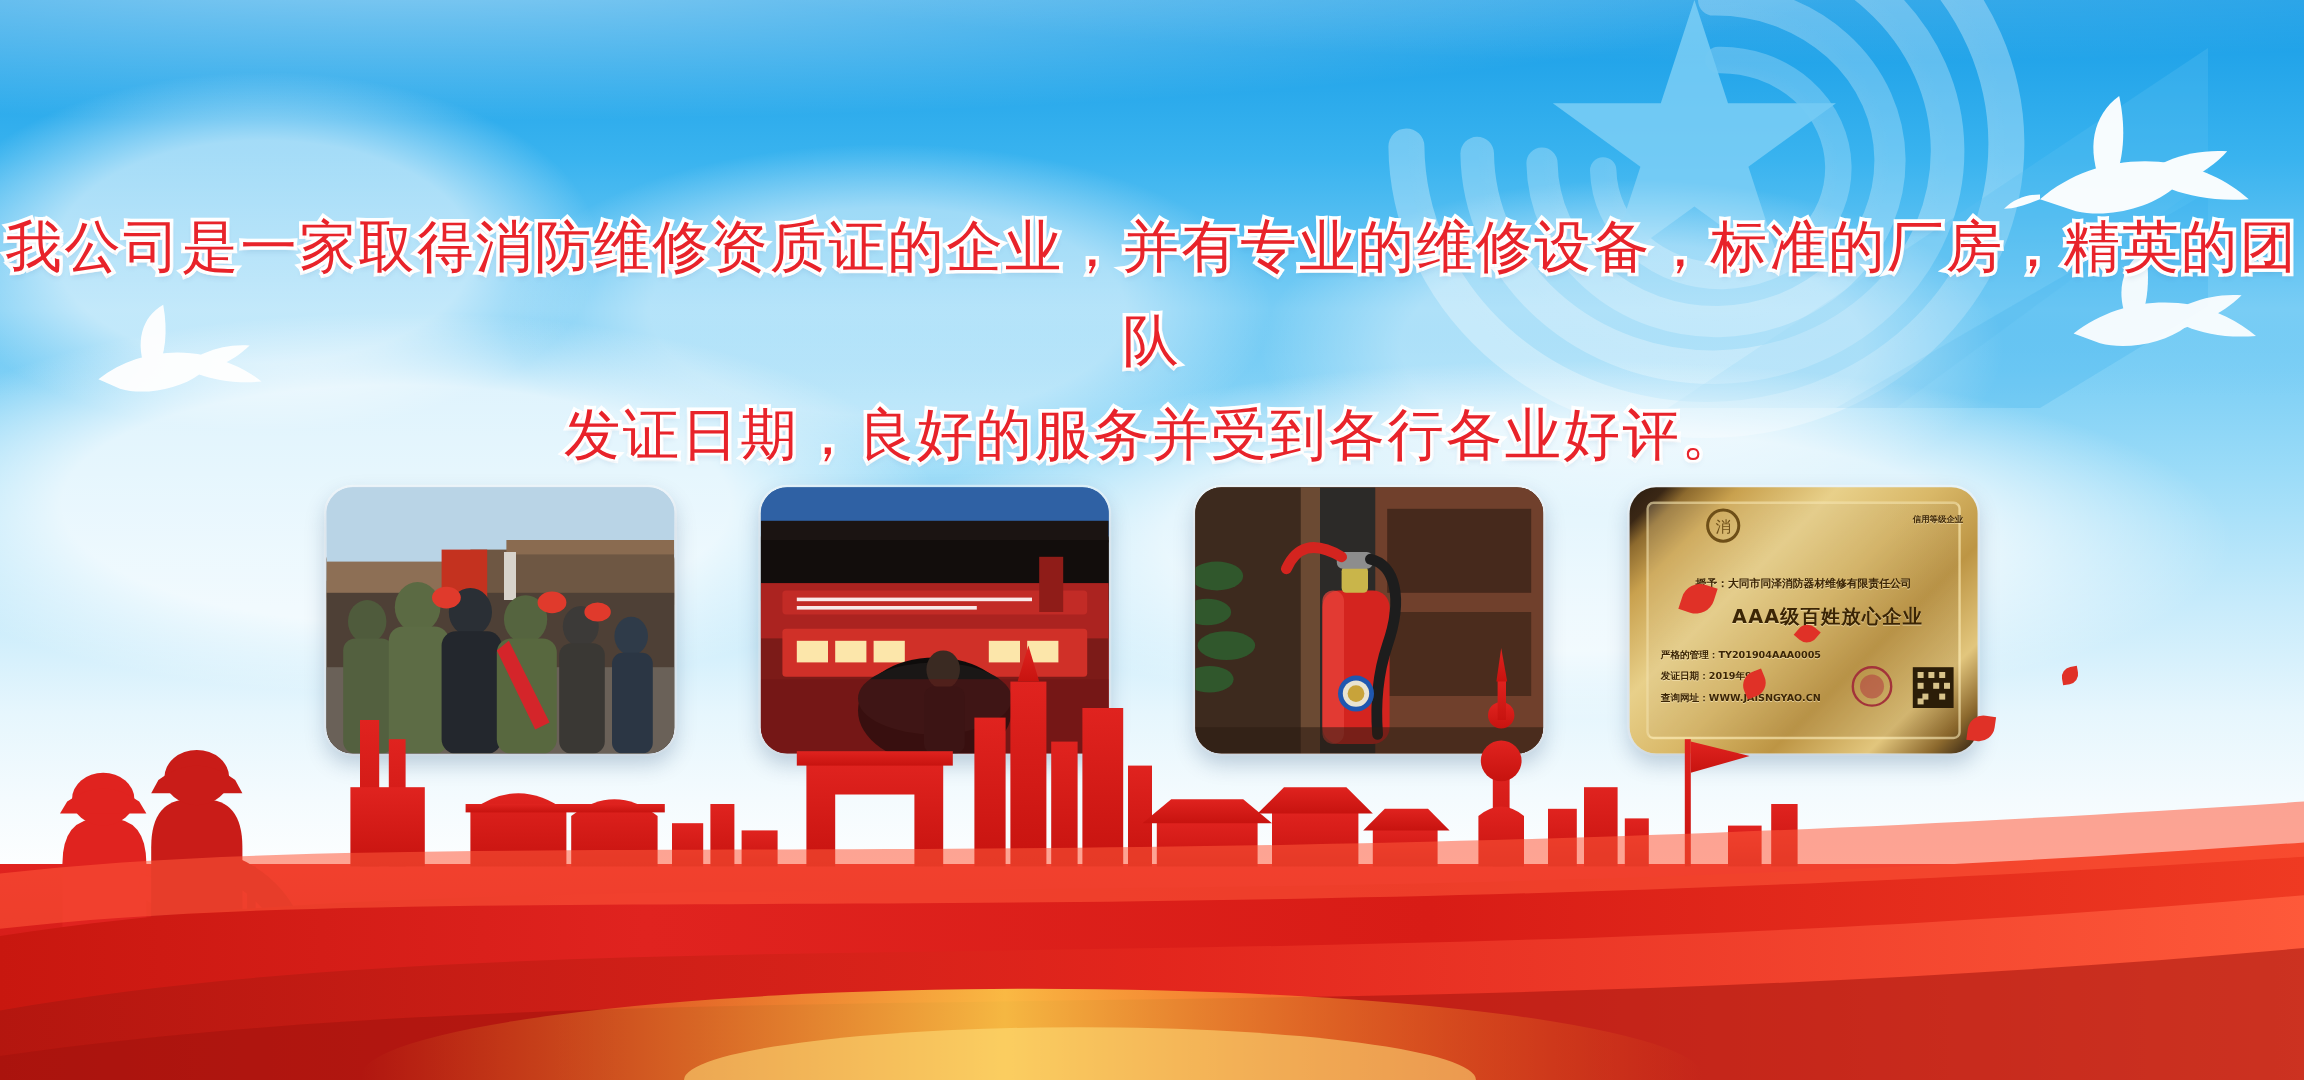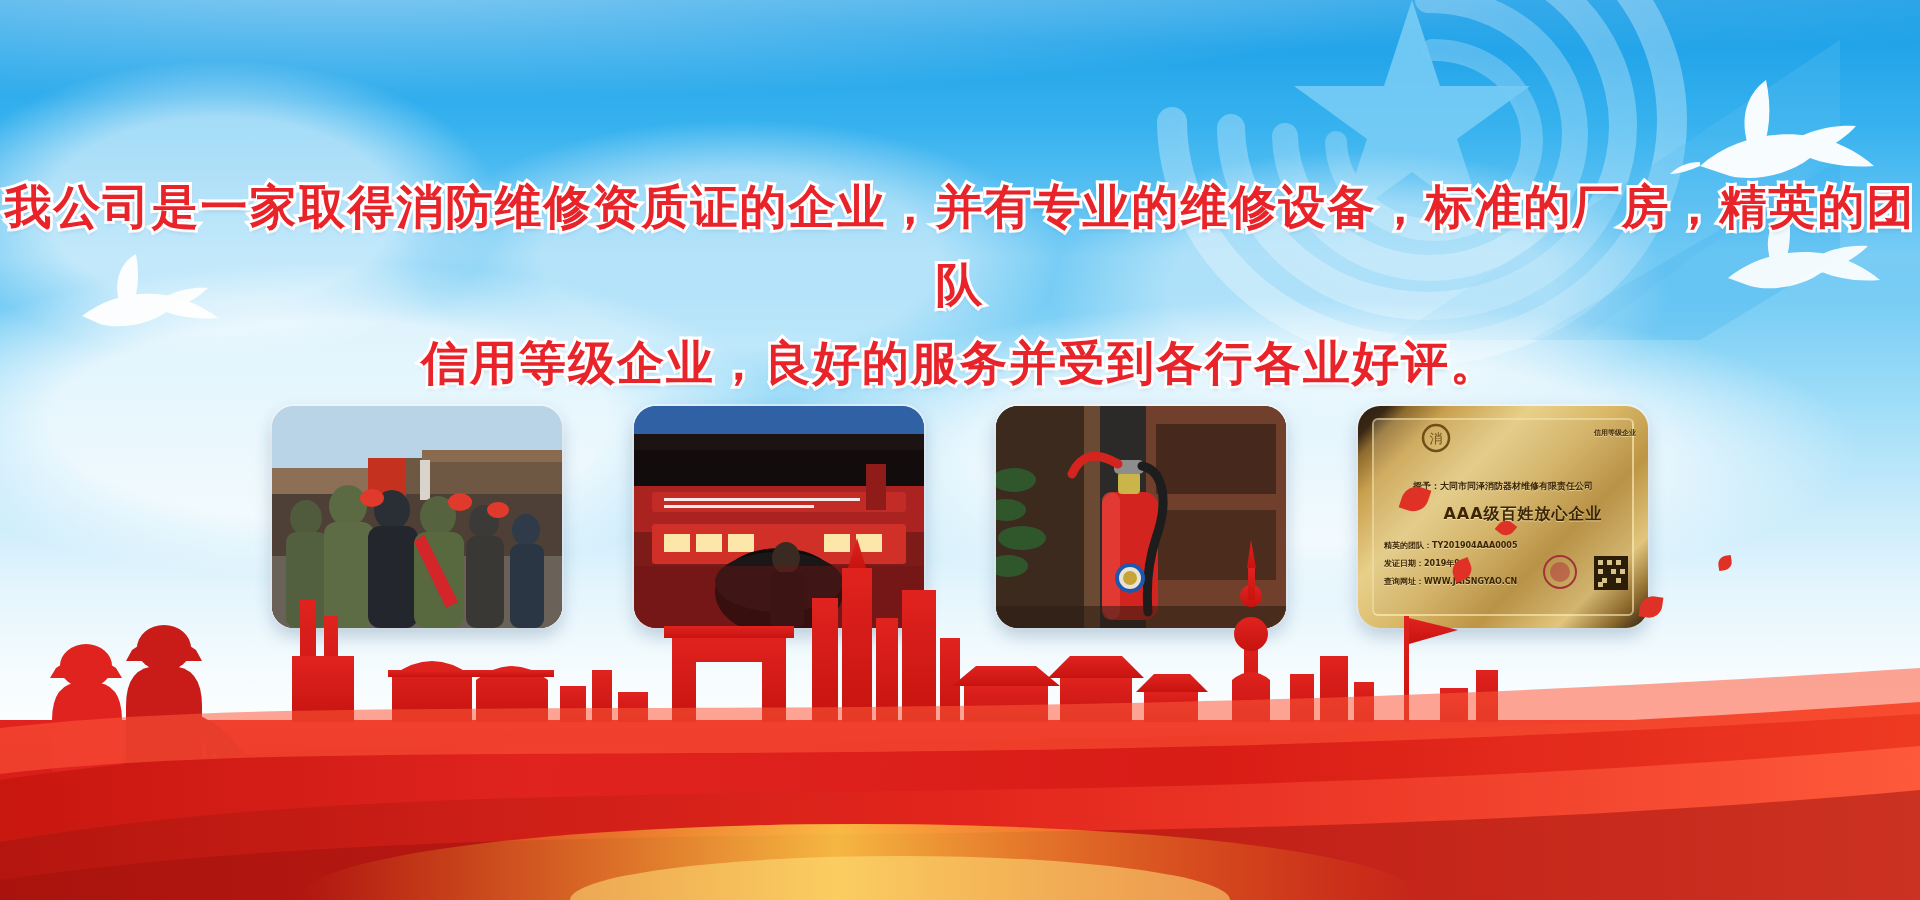--- a/index.html
+++ b/index.html
@@ -36,21 +36,21 @@
   .rays{position:absolute;left:1280px;top:40px;width:560px;height:320px;pointer-events:none;opacity:.55;}
 
   
   .headline{
     position:absolute;left:0;top:168px;width:1920px;text-align:center;
     pointer-events:none;
   }
   .hl-line{
     display:block;
     font-family:"DejaVu Sans","Liberation Sans",sans-serif;
-    font-weight:bold;
+    font-weight:normal;
     font-size:47px;
     line-height:78px;
     letter-spacing:2px;
     color:#e8232a;
     -webkit-text-stroke:6px #ffffff;
     paint-order:stroke fill;
     text-shadow:
       0 0 2px #ffffff,
       2px 2px 0 rgba(255,255,255,.9),
       -2px 2px 0 rgba(255,255,255,.9),
@@ -164,21 +164,21 @@
   <svg class="dove" style="left:64px;top:246px;width:160px;height:108px;" viewBox="0 0 160 108">
     <g fill="#ffffff" opacity=".95">
       <path d="M18 70 C44 50 76 44 106 50 C124 54 142 62 154 72 C132 74 114 70 102 66 C86 78 56 84 36 78 Z"></path>
       <path d="M58 64 C48 40 54 18 72 8 C76 30 74 50 66 64 Z"></path>
       <path d="M80 66 C96 50 120 40 144 42 C130 56 106 66 84 70 Z"></path>
     </g>
   </svg>
 
   <div class="headline">
     <span class="hl-line">我公司是一家取得消防维修资质证的企业，并有专业的维修设备，标准的厂房，精英的团队</span>
-    <span class="hl-line">信用等级企业，良好的服务并受到各行各业好评。</span>
+    <span class="hl-line">发证日期，良好的服务并受到各行各业好评。</span>
   </div>
 
   <div class="photos">
 
     <div class="photo p1">
       <svg viewBox="0 0 290 222" style="position:absolute;inset:0;width:100%;height:100%;">
         <rect x="0" y="0" width="290" height="78" fill="#b9d4e6"></rect>
         <rect x="0" y="62" width="290" height="30" fill="#8d6f55"></rect>
         <rect x="120" y="52" width="170" height="46" fill="#6e5743"></rect>
         <rect x="150" y="44" width="140" height="12" fill="#8a6b50"></rect>
@@ -282,21 +282,21 @@
           <rect x="244" y="172" width="5" height="5"></rect>
             <rect x="258" y="172" width="5" height="5"></rect>
             <rect x="240" y="176" width="5" height="5"></rect>
         </g>
         <circle cx="202" cy="166" r="16" fill="none" stroke="#a3333a" stroke-width="2"></circle>
         <circle cx="202" cy="166" r="10" fill="#b23b40" opacity=".55"></circle>
       </svg>
       <div class="plaque-txt" style="top:22px;font-size:7px;left:92px;right:12px;text-align:right;">信用等级企业</div>
       <div class="plaque-txt" style="top:74px;font-size:9px;">授予：大同市同泽消防器材维修有限责任公司</div>
       <div class="plaque-txt" style="top:98px;font-size:16px;letter-spacing:1px;margin-left:40px;">AAA级百姓放心企业</div>
-      <div class="plaque-txt" style="top:134px;font-size:8px;left:26px;text-align:left;">精英的团队：TY201904AAA0005</div>
+      <div class="plaque-txt" style="top:134px;font-size:8px;left:26px;text-align:left;">严格的管理：TY201904AAA0005</div>
       <div class="plaque-txt" style="top:152px;font-size:8px;left:26px;text-align:left;">发证日期：2019年9月</div>
       <div class="plaque-txt" style="top:170px;font-size:8px;left:26px;text-align:left;">查询网址：WWW.JAISNGYAO.CN</div>
     </div>
 
   </div>
 
   <div class="ribbon-wrap">
     <svg viewBox="0 0 1920 430" preserveAspectRatio="none" style="width:1920px;height:430px;display:block;">
       <defs>
         <linearGradient id="ribA" x1="0" y1="0" x2="1" y2="0">

